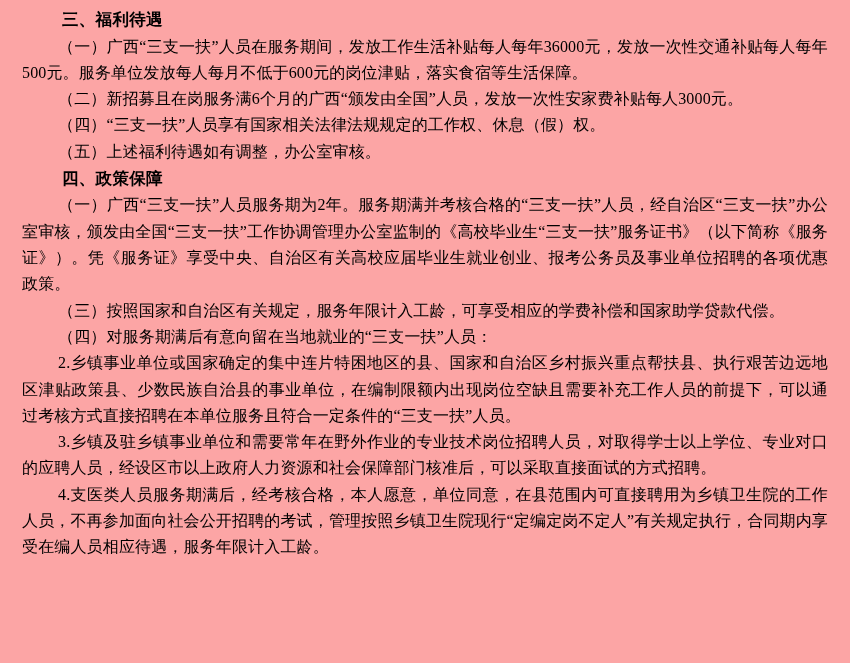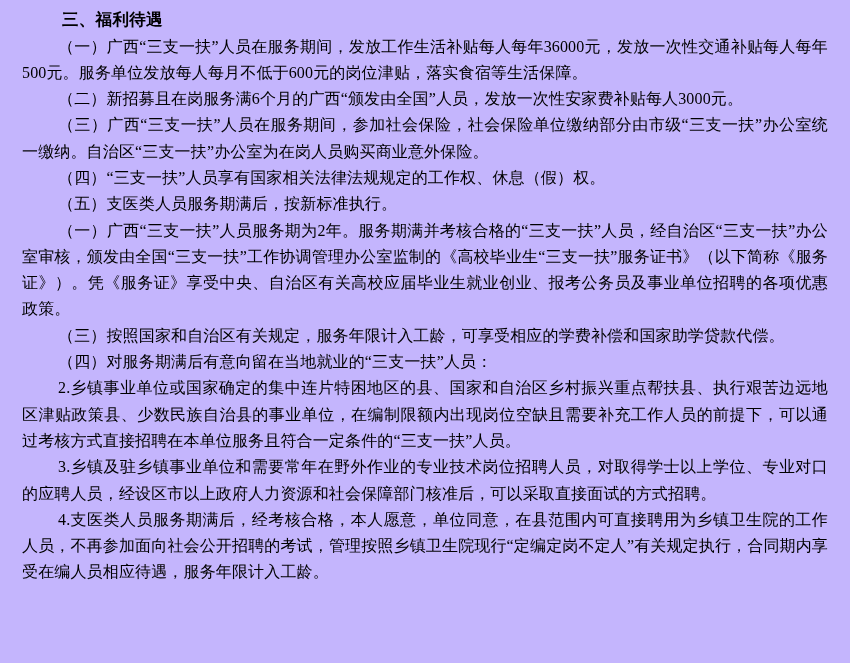--- a/index.html
+++ b/index.html
@@ -12,21 +12,21 @@
     height: 663px;
     overflow: hidden;
     font-family: "Liberation Serif", "DejaVu Serif", serif;
     color: #000000;
   }
   .page {
     box-sizing: border-box;
     width: 850px;
     height: 663px;
     padding: 6px 22px 0 22px;
-    background: #c4b5fd;
+    background: #fca5a5;
   }
   .heading {
     font-family: "Liberation Sans", "DejaVu Sans", sans-serif;
     font-weight: bold;
     font-size: 16.5px;
     line-height: 26.5px;
     margin: 0 0 1px 0;
     text-indent: 40px;
     letter-spacing: 0.3px;
   }
@@ -41,24 +41,24 @@
   }
 </style>
 </head>
 <body>
 
 <div class="page">
 
   <div class="heading">三、福利待遇</div>
   <p class="para">（一）广西“三支一扶”人员在服务期间，发放工作生活补贴每人每年36000元，发放一次性交通补贴每人每年500元。服务单位发放每人每月不低于600元的岗位津贴，落实食宿等生活保障。</p>
   <p class="para">（二）新招募且在岗服务满6个月的广西“颁发由全国”人员，发放一次性安家费补贴每人3000元。</p>
-  <p class="para">（三）广西“三支一扶”人员在服务期间，参加社会保险，社会保险单位缴纳部分由市级“三支一扶”办公室统一缴纳。自治区“三支一扶”办公室为在岗人员购买商业意外保险。</p>
   <p class="para">（四）“三支一扶”人员享有国家相关法律法规规定的工作权、休息（假）权。</p>
-  <p class="para">（五）支医类人员服务期满后，按新标准执行。</p>
+  <p class="para">（五）上述福利待遇如有调整，办公室审核。</p>
 
+  <div class="heading">四、政策保障</div>
   <p class="para">（一）广西“三支一扶”人员服务期为2年。服务期满并考核合格的“三支一扶”人员，经自治区“三支一扶”办公室审核，颁发由全国“三支一扶”工作协调管理办公室监制的《高校毕业生“三支一扶”服务证书》（以下简称《服务证》）。凭《服务证》享受中央、自治区有关高校应届毕业生就业创业、报考公务员及事业单位招聘的各项优惠政策。</p>
   <p class="para">（三）按照国家和自治区有关规定，服务年限计入工龄，可享受相应的学费补偿和国家助学贷款代偿。</p>
   <p class="para">（四）对服务期满后有意向留在当地就业的“三支一扶”人员：</p>
   <p class="para">2.乡镇事业单位或国家确定的集中连片特困地区的县、国家和自治区乡村振兴重点帮扶县、执行艰苦边远地区津贴政策县、少数民族自治县的事业单位，在编制限额内出现岗位空缺且需要补充工作人员的前提下，可以通过考核方式直接招聘在本单位服务且符合一定条件的“三支一扶”人员。</p>
   <p class="para">3.乡镇及驻乡镇事业单位和需要常年在野外作业的专业技术岗位招聘人员，对取得学士以上学位、专业对口的应聘人员，经设区市以上政府人力资源和社会保障部门核准后，可以采取直接面试的方式招聘。</p>
   <p class="para">4.支医类人员服务期满后，经考核合格，本人愿意，单位同意，在县范围内可直接聘用为乡镇卫生院的工作人员，不再参加面向社会公开招聘的考试，管理按照乡镇卫生院现行“定编定岗不定人”有关规定执行，合同期内享受在编人员相应待遇，服务年限计入工龄。</p>
 
 </div>
 
 </body></html>

